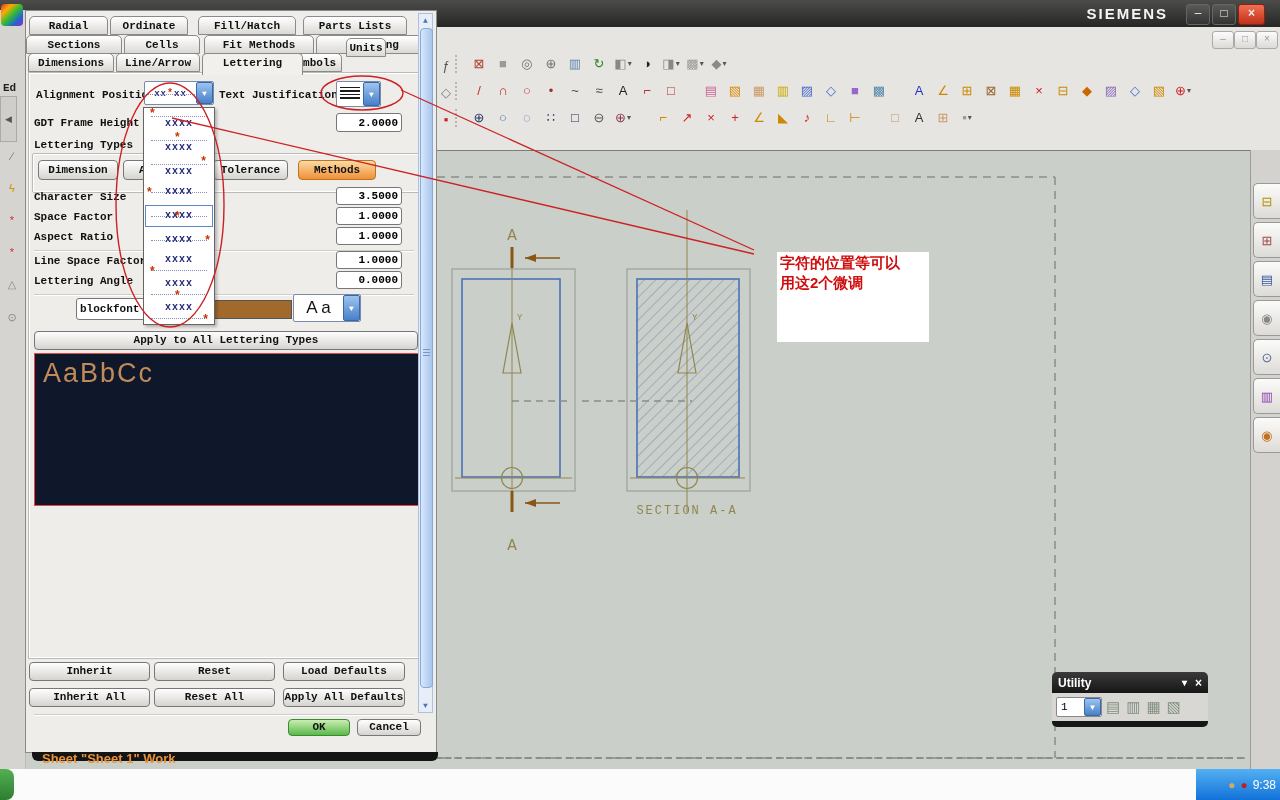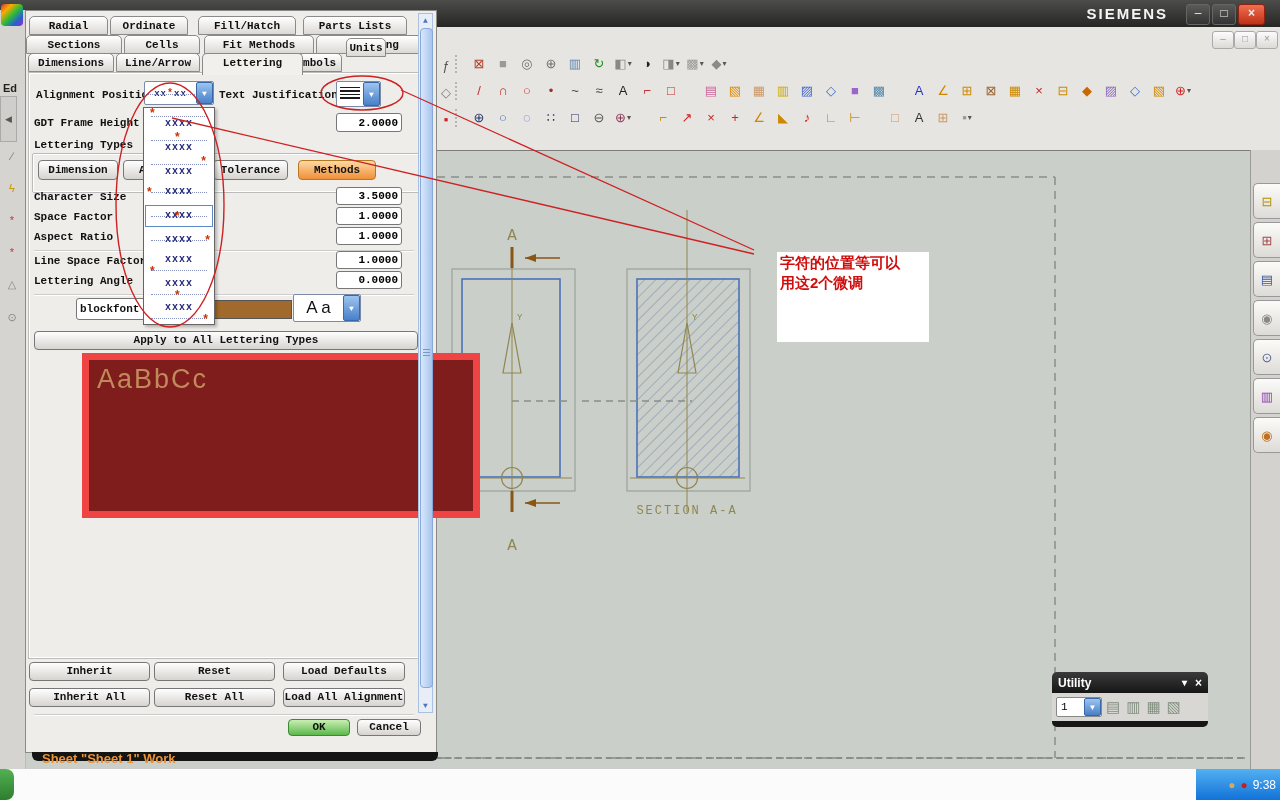--- a/index.html
+++ b/index.html
@@ -54,21 +54,21 @@
   #taskbar{left:0;top:769px;width:1280px;height:31px;background:#fbfbfb;z-index:65;}
   #startfrag{left:0;top:769px;width:14px;height:31px;background:linear-gradient(#52b152,#2e7d2e);border-radius:0 8px 8px 0;z-index:66;}
   #tray{left:1196px;top:769px;width:84px;height:31px;background:linear-gradient(#53b0f2,#1272d8);z-index:66;
     display:flex;align-items:center;justify-content:flex-end;gap:5px;padding-right:4px;box-sizing:border-box;}
   #tray .ticn{font-size:12px;}
   #tray #clock{color:#fff;font-size:12px;}
   
   #leftstrip{left:0;top:10px;width:25px;height:759px;background:#d6d4d0;border-right:1px solid #bbb;z-index:20;}
   #nxlogo{left:1px;top:4px;width:22px;height:22px;border-radius:4px;z-index:21;
     background:linear-gradient(135deg,#d33 0%,#fa0 25%,#3b3 50%,#26c 75%,#92d 100%);}
-  #edlabel{left:3px;top:82px;font-size:11px;font-weight:bold;color:#222;z-index:21;}
+  #edlabel{left:3px;top:82px;font-size:11px;font-weight:bold;color:#222;z-index:21;font-family:Liberation Mono, monospace;}
   #collapse{left:0;top:96px;width:15px;height:44px;background:#d0cecb;border:1px solid #aaa;z-index:21;
     font-size:9px;color:#555;display:flex;align-items:center;justify-content:center;}
   #striptools{left:0;top:150px;width:24px;display:flex;flex-direction:column;align-items:center;gap:20px;z-index:21;}
   #striptools span{font-size:11px;}
   #edgetools{left:437px;top:56px;width:18px;display:flex;flex-direction:column;gap:10px;align-items:center;z-index:6;}
   
   #dialog{left:25px;top:10px;width:412px;height:743px;background:#efedea;border:1px solid #8a8a88;
     box-sizing:border-box;z-index:40;font-family:"Liberation Mono",monospace;font-size:11px;font-weight:bold;color:#111;}
   #dialog::after{content:"";position:absolute;left:6px;right:-2px;bottom:-9px;height:9px;background:#141414;border-radius:0 0 6px 6px;}
   .tab{position:absolute;height:19px;border:1px solid #8a8a88;border-radius:5px 5px 0 0;
@@ -93,21 +93,21 @@
   
   .justicon{width:20px;height:14px;background:repeating-linear-gradient(#1a1a1a 0 1.5px,transparent 1.5px 3.5px);}
   
   #dlg-sb{position:absolute;right:3px;top:2px;width:15px;height:700px;background:#e8eef8;border:1px solid #aac0e0;box-sizing:border-box;}
   #dlg-sb .sar{position:absolute;left:0;width:13px;height:13px;color:#4878c0;font-size:8px;text-align:center;line-height:13px;}
   #dlg-sb .thumb{position:absolute;left:1px;top:14px;width:11px;height:658px;border:1px solid #88a8d8;border-radius:4px;
     background:linear-gradient(90deg,#d8e8fc,#a8c4ec);}
   #dlg-sb .grip{position:absolute;left:2px;top:320px;width:7px;height:8px;
     background:repeating-linear-gradient(#7898c8 0 1px,transparent 1px 3px);}
   
-  #preview{position:absolute;left:8px;top:342px;width:384px;height:151px;background:#7f1d1d;border:7px solid #ef4444;margin-left:48px;}
+  #preview{position:absolute;left:8px;top:342px;width:384px;height:151px;background:#0f172a;border:1px solid #ef4444;}
   #preview b{position:absolute;left:8px;top:4px;font-family:"Liberation Sans",sans-serif;font-weight:400;
     font-size:27px;letter-spacing:2px;color:#c08a5a;}
   
   #dropdown{left:143px;top:107px;width:70px;background:#fff;border:1px solid #666;z-index:46;box-shadow:2px 2px 3px rgba(0,0,0,.25);}
   .opt{position:relative;height:24px;}
   .opt .xs{position:absolute;left:50%;transform:translateX(-50%);font-family:"Liberation Mono",monospace;
     font-size:10px;font-weight:bold;letter-spacing:1px;color:#232a7a;}
   .opt .mk{position:absolute;color:#cc3300;font-size:12px;font-weight:bold;line-height:10px;}
   .opt::before{content:"";position:absolute;left:7px;right:7px;border-top:1px dotted #8890c0;}
   .p-tl .xs,.p-tc .xs,.p-tr .xs{top:10px;} .p-tl::before,.p-tc::before,.p-tr::before{top:8px;}
@@ -383,21 +383,21 @@
     <span class="nxbtn" style="left:8px;top:320px;width:384px;height:19px;line-height:17px">Apply to All Lettering Types</span>
     <div id="preview">
       <b>AaBbCc</b>
     </div>
 
     <span class="nxbtn" style="left:3px;top:651px;width:121px;height:19px;line-height:17px">Inherit</span>
     <span class="nxbtn" style="left:128px;top:651px;width:121px;height:19px;line-height:17px">Reset</span>
     <span class="nxbtn" style="left:257px;top:651px;width:122px;height:19px;line-height:17px">Load Defaults</span>
     <span class="nxbtn" style="left:3px;top:677px;width:121px;height:19px;line-height:17px">Inherit All</span>
     <span class="nxbtn" style="left:128px;top:677px;width:121px;height:19px;line-height:17px">Reset All</span>
-    <span class="nxbtn" style="left:257px;top:677px;width:122px;height:19px;line-height:17px">Load All Alignment</span>
+    <span class="nxbtn" style="left:257px;top:677px;width:122px;height:19px;line-height:17px">Apply All Defaults</span>
     <div class="hsep" style="top:703px"></div>
     <span class="nxbtn green" style="left:262px;top:708px;width:62px;height:17px;line-height:15px">OK</span>
     <span class="nxbtn" style="left:331px;top:708px;width:64px;height:17px;line-height:15px">Cancel</span>
 
     <div id="dlg-sb">
       <span class="sar" style="top:0">▲</span>
       <div class="thumb">
           <div class="grip"></div>
         </div>
       <span class="sar" style="bottom:0">▼</span>

